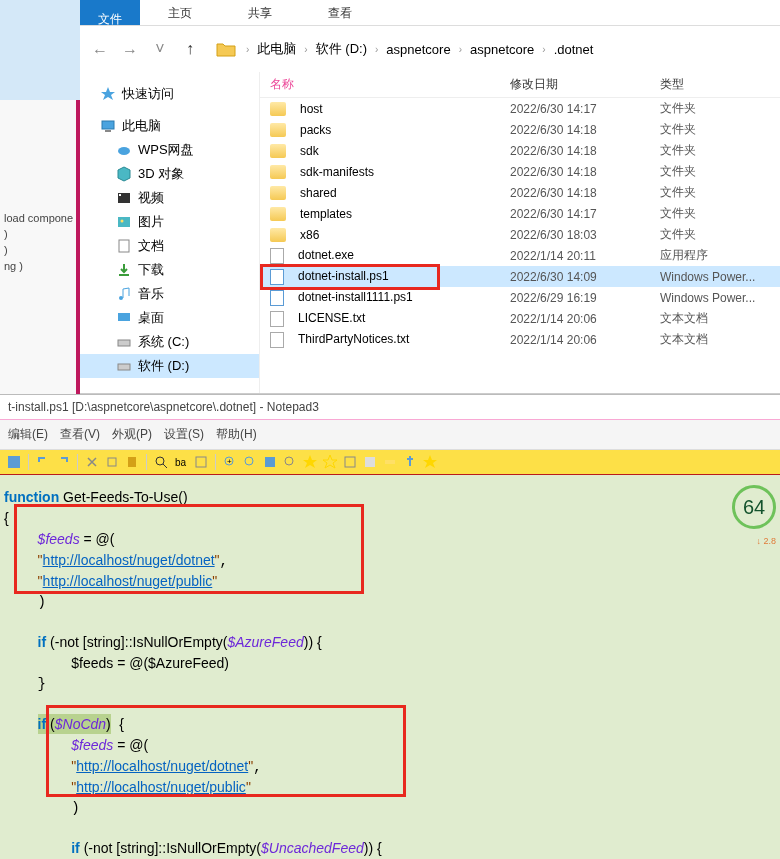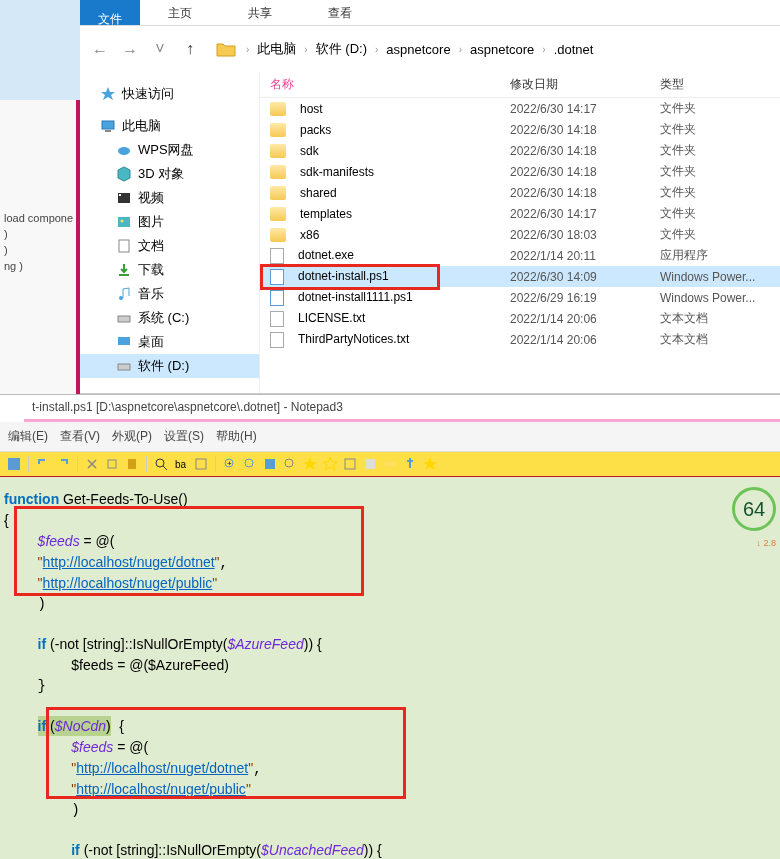--- a/index.html
+++ b/index.html
@@ -35,21 +35,21 @@
 .fname { width:250px; padding-left:10px; display:flex; align-items:flex-start; gap:14px; }
 .fdate { width:150px; color:#555; }
 .ftype { flex:1; color:#555; }
 .ico-folder { width:16px; height:14px; background:linear-gradient(#ffe9a6,#f5c954); border-radius:2px; display:inline-block; }
 .ico-file { width:14px; height:16px; background:#fff; border:1px solid #aaa; position:relative; display:inline-block; }
 .ico-ps1 { width:14px; height:16px; background:#fff; border:1px solid #5b9bd5; position:relative; display:inline-block; }
 .redbox { position:absolute; border:3px solid #e8281f; pointer-events:none; }
 .redbox1 { left:260px; top:264px; width:180px; height:26px; }
 
 .notepad { border-top:1px solid #bbb; }
-.np-title { background:#fff; padding:5px 8px; font-size:12px; color:#444; border-bottom:3px solid #f9a8d4;margin-left:24px; }
+.np-title { background:#fff; padding:5px 8px; font-size:12px; color:#444; border-bottom:1px solid #f9a8d4; }
 .np-menu { background:#f5f5f5; padding:4px 4px; display:flex; gap:4px; border-bottom:1px solid #ddd; font-size:12px; }
 .np-menu span { padding:2px 4px; color:#444; }
 .np-tool { background:#fde047; padding:4px 6px; display:flex; gap:4px; border-bottom:1px solid #b91c1c; align-items:center; }
 .tb-ico { width:16px; height:16px; display:inline-block; }
 .tb-sep { width:1px; height:16px; background:#ccc; margin:0 2px; }
 .editor { background:#e0eccf; font-family:Consolas,"Courier New",monospace; font-size:14px; line-height:20px; padding:12px 4px; position:relative; height:395px; white-space:pre; color:#000; }
 .kw { color:#0070c0; font-weight:bold; }
 .str { color:#8b4000; }
 .lnk { color:#0563c1; text-decoration:underline; }
 .var { color:#6d28d9;font-style:italic; }
@@ -157,29 +157,29 @@
         </div>
       <div class="tree-item sub">
           <svg class="tree-ico" viewBox="0 0 16 16">
             <circle cx="5" cy="12" r="2" fill="#4aa3df"></circle>
             <path d="M7 12V3l6-1v8" stroke="#4aa3df" fill="none"></path>
           </svg>
           <span>音乐</span>
         </div>
       <div class="tree-item sub">
           <svg class="tree-ico" viewBox="0 0 16 16">
+            <rect x="2" y="3" width="12" height="8" fill="#4aa3df"></rect>
+          </svg>
+          <span>桌面</span>
+        </div>
+      <div class="tree-item sub">
+          <svg class="tree-ico" viewBox="0 0 16 16">
             <rect x="2" y="6" width="12" height="6" fill="#ccc" stroke="#888"></rect>
           </svg>
           <span>系统 (C:)</span>
-        </div>
-      <div class="tree-item sub">
-          <svg class="tree-ico" viewBox="0 0 16 16">
-            <rect x="2" y="3" width="12" height="8" fill="#4aa3df"></rect>
-          </svg>
-          <span>桌面</span>
         </div>
       <div class="tree-item sub sel">
           <svg class="tree-ico" viewBox="0 0 16 16">
             <rect x="2" y="6" width="12" height="6" fill="#ccc" stroke="#888"></rect>
           </svg>
           <span>软件 (D:)</span>
         </div>
     </div>
 
     <div class="file-pane">

